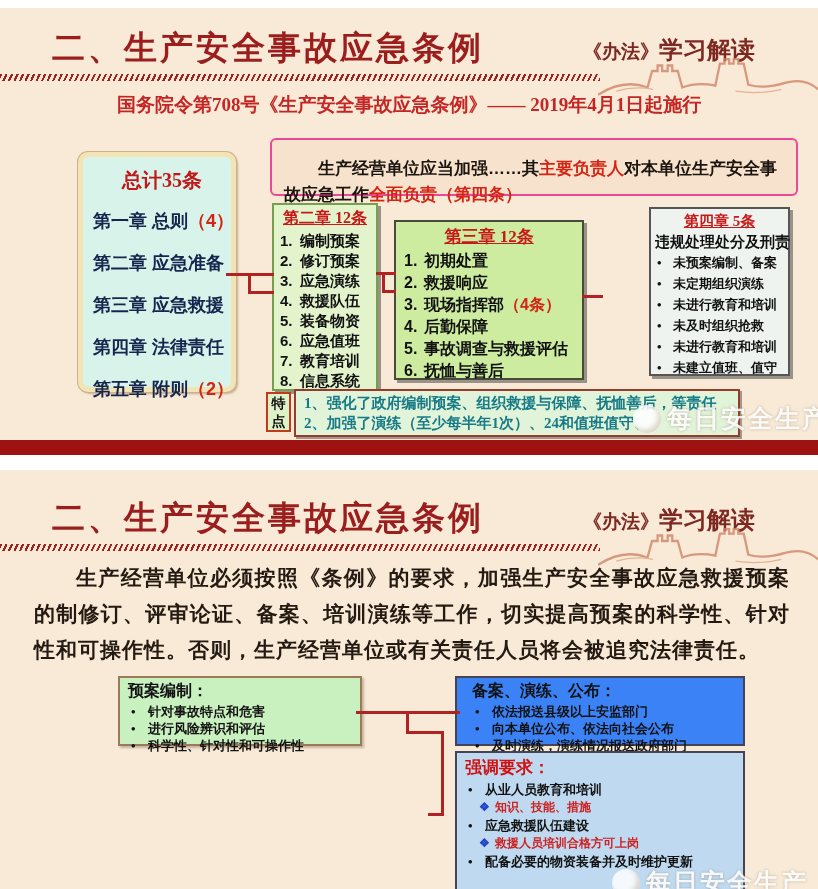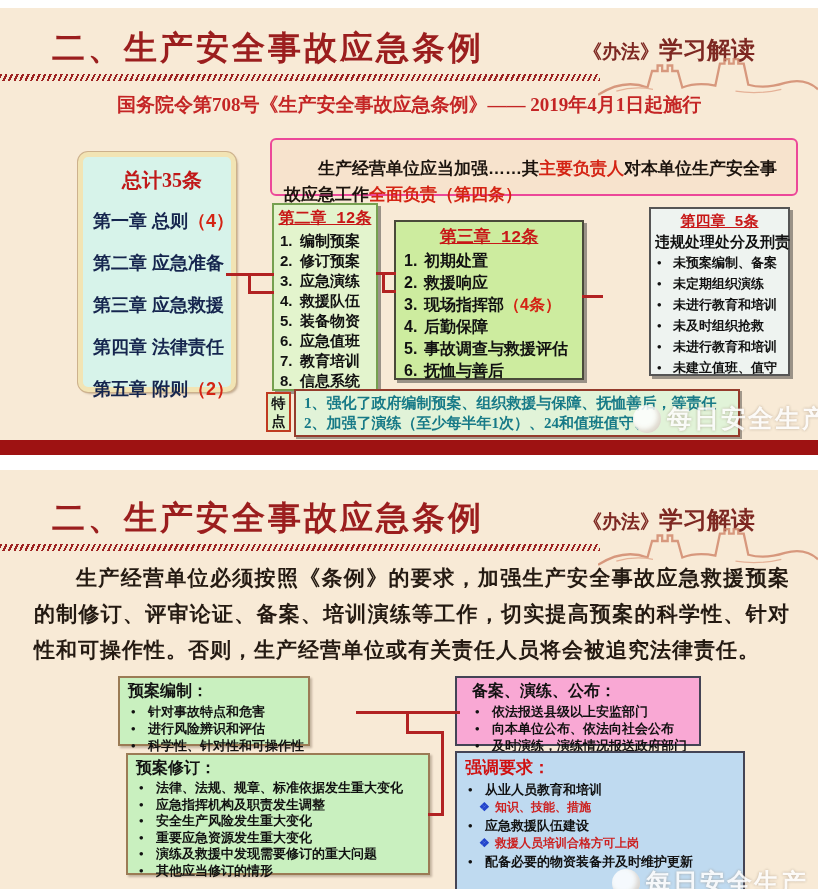--- a/index.html
+++ b/index.html
@@ -60,21 +60,21 @@
   
   .chapbox{
     position:absolute;box-sizing:border-box;
     box-shadow:3px 3px 0 rgba(40,40,40,.45);
   }
   #ch2{left:272px;top:195px;width:106px;height:188px;background:#e3f4cd;border:2px solid #76a050;padding:3px 2px;}
   #ch3{left:394px;top:212px;width:190px;height:160px;background:#cdec9f;border:2px solid #4a4a3a;padding:3px 4px;}
   #ch4{left:601px;top:199px;width:141px;height:169px;background:#eef3f0;border:2px solid #555;padding:3px 4px;margin-left:48px;}
   .chaptitle{
     text-align:center;font-weight:bold;color:#c81818;text-decoration:underline;
-    font-family:Liberation Mono, monospace;margin:0 0 2px 0;white-space:nowrap;
+    font-family:Liberation Serif, serif;margin:0 0 2px 0;white-space:nowrap;
   }
   #ch2 .chaptitle{font-size:16px;}
   #ch3 .chaptitle{font-size:17px;}
   #ch4 .chaptitle{font-size:15px;}
   ol.numlist{list-style:none;counter-reset:n;margin:0;padding:0 0 0 4px;}
   ol.numlist li{counter-increment:n;font-weight:bold;color:#111;white-space:nowrap;}
   ol.numlist li::before{content:counter(n) ".";display:inline-block;width:20px;}
   #ch2 ol.numlist li{font-size:15px;line-height:20px;}
   #ch3 ol.numlist li{font-size:16px;line-height:22px;}
   #ch4 .sub4{font-size:15px;font-weight:bold;color:#111;margin:0;white-space:nowrap;}
@@ -122,23 +122,23 @@
     text-align:justify;text-indent:2em;letter-spacing:1px;
   }
   .s2box{position:absolute;box-sizing:border-box;padding:3px 8px;}
   .s2box h4{margin:0 0 1px 0;font-size:16px;color:#111;white-space:nowrap;}
   .s2box ul{list-style:none;margin:0;padding:0;}
   .s2box li{
     font-size:13px;font-weight:bold;color:#111;white-space:nowrap;
     font-family:"Liberation Serif",serif;
   }
   .greenbox{background:#c9f0bf;border:2px solid #9b7b55;box-shadow:2px 2px 2px rgba(120,100,80,.4);}
-  #boxCompile{left:118px;top:206px;width:192px;height:70px;}
+  #boxCompile{left:118px;top:206px;width:244px;height:70px;}
   #boxCompile li{line-height:17px;}
-  #boxRecord{left:455px;top:206px;width:246px;height:70px;background:#f9a8d4;border:2px solid #445;padding-left:15px;}
+  #boxRecord{left:455px;top:206px;width:290px;height:70px;background:#3b82f6;border:2px solid #445;padding-left:15px;}
   #boxRecord li{line-height:17px;}
   #boxRevise{left:126px;top:283px;width:304px;height:122px;}
   #boxRevise li{line-height:16.5px;}
   #boxRequire{left:455px;top:281px;width:290px;height:160px;background:#bfdaf0;border:2px solid #445;}
   #boxRequire h4{color:#d01111;font-size:17px;}
   #boxRequire li.b{line-height:19px;}
   .s2box li::before{content:"•";display:inline-block;width:17px;padding-left:3px;}
   #boxRequire li.sub{
     font-size:12px;color:#cc2222;line-height:17px;padding-left:14px;
   }
@@ -259,31 +259,20 @@
 
   <div class="s2box" id="boxRecord">
     <h4>备案、演练、公布：</h4>
     <ul>
       <li>依法报送县级以上安监部门</li>
       <li>向本单位公布、依法向社会公布</li>
       <li>及时演练，演练情况报送政府部门</li>
     </ul>
   </div>
 
-  <div class="s2box greenbox" id="boxRevise">
-    <h4>预案修订：</h4>
-    <ul>
-      <li>法律、法规、规章、标准依据发生重大变化</li>
-      <li>应急指挥机构及职责发生调整</li>
-      <li>安全生产风险发生重大变化</li>
-      <li>重要应急资源发生重大变化</li>
-      <li>演练及救援中发现需要修订的重大问题</li>
-      <li>其他应当修订的情形</li>
-    </ul>
-  </div>
 
   <div class="s2box" id="boxRequire">
     <h4>强调要求：</h4>
     <ul>
       <li class="b">从业人员教育和培训</li>
       <li class="sub">知识、技能、措施</li>
       <li class="b">应急救援队伍建设</li>
       <li class="sub">救援人员培训合格方可上岗</li>
       <li class="b">配备必要的物资装备并及时维护更新</li>
 

